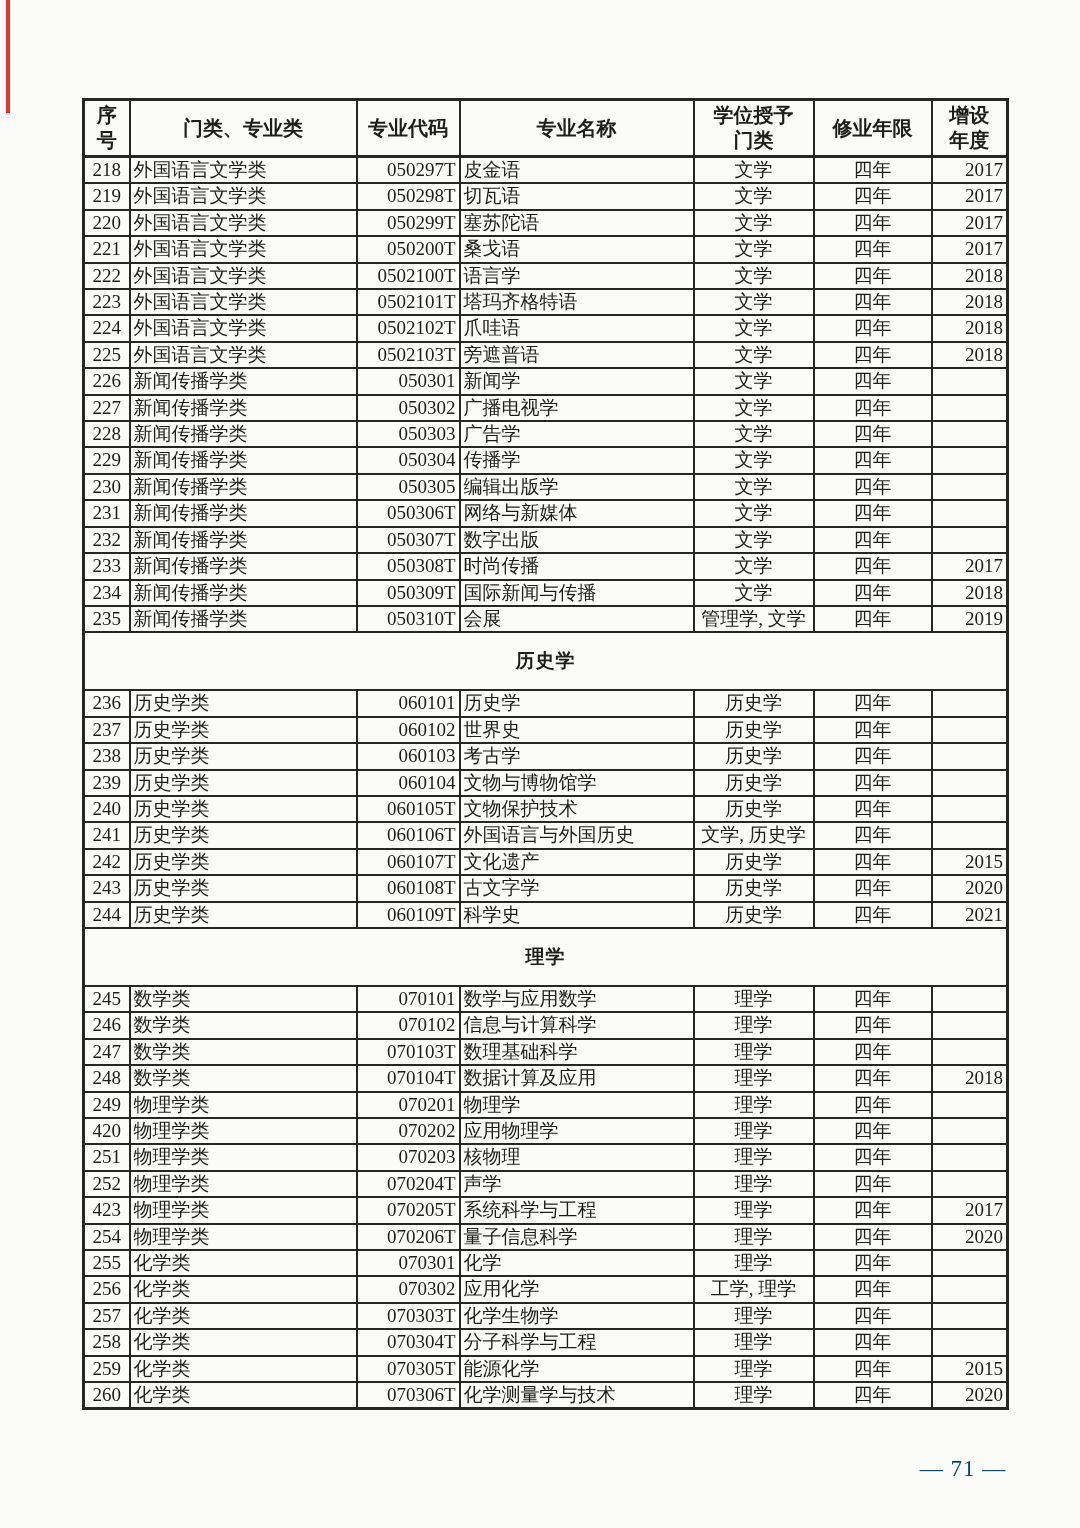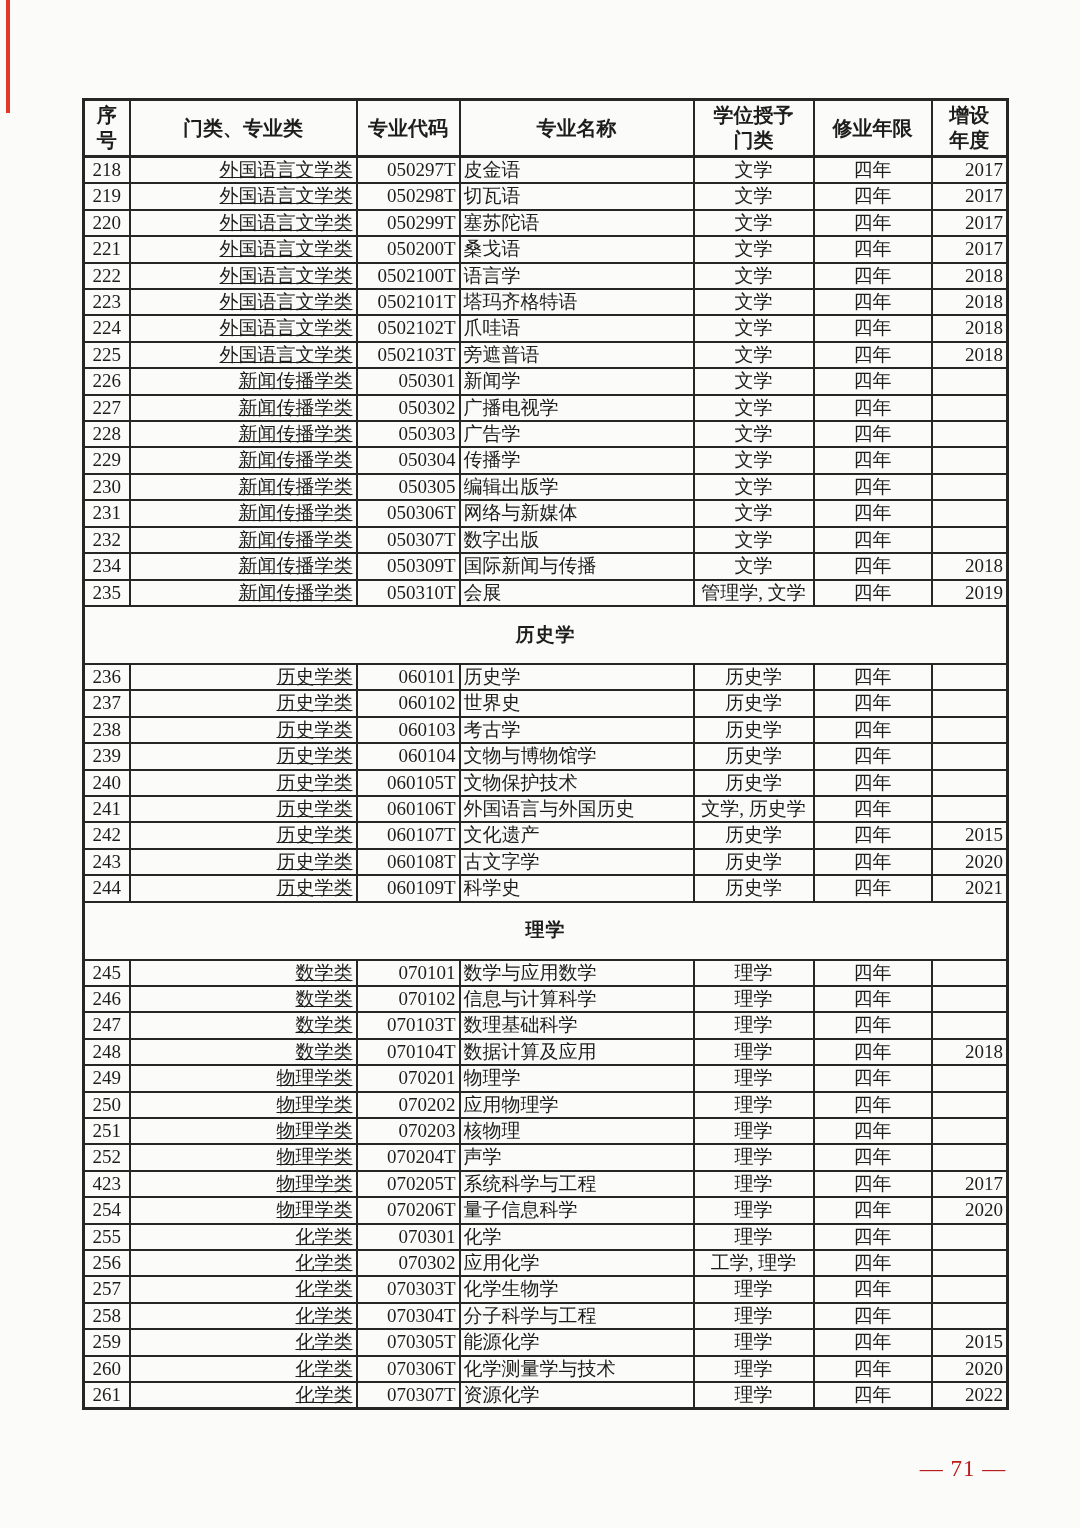--- a/index.html
+++ b/index.html
@@ -60,34 +60,34 @@
   }
   tr.data-row { height: 26px; }
   tr.section-row { height: 58px; }
   td.section-cell {
     text-align: center;
     font-weight: 700;
     font-size: 20px;
     letter-spacing: 1px;
   }
   td.c0 { text-align: center; font-size: 20px; }
-  td.c1 { text-align: right; padding-left: 4px; text-decoration: underline; }
+  td.c1 { text-align: left; padding-left: 4px; }
   td.c2 { text-align: right; padding-left: 8px; font-size: 20px; }
   td.c3 { text-align: left; padding-left: 8px; }
   td.c4 { text-align: center; margin-top: 20px; }
   td.c5 { text-align: center; }
   td.c6 { text-align: right; font-size: 20px; }
   .pagenum {
     position: absolute;
     left: 883px;
     top: 1456px;
     width: 160px;
     text-align: center;
     font-size: 23px;
-    color: #b91c1c;
+    color: #0c4a6e;
     letter-spacing: 1px;
   }
 </style>
 </head>
 <body>
 
 <div class="sheet">
   <div class="redline" style="background: rgb(226, 55, 43);"></div>
 
   <table class="catalog">
@@ -243,20 +243,29 @@
         <tr class="data-row">
           <td class="c0">232</td>
           <td class="c1">新闻传播学类</td>
           <td class="c2">050307T</td>
           <td class="c3">数字出版</td>
           <td class="c4">文学</td>
           <td class="c5">四年</td>
           <td class="c6"></td>
         </tr>
         <tr class="data-row">
+          <td class="c0">233</td>
+          <td class="c1">新闻传播学类</td>
+          <td class="c2">050308T</td>
+          <td class="c3">时尚传播</td>
+          <td class="c4">文学</td>
+          <td class="c5">四年</td>
+          <td class="c6">2017</td>
+        </tr>
+        <tr class="data-row">
           <td class="c0">234</td>
           <td class="c1">新闻传播学类</td>
           <td class="c2">050309T</td>
           <td class="c3">国际新闻与传播</td>
           <td class="c4">文学</td>
           <td class="c5">四年</td>
           <td class="c6">2018</td>
         </tr>
         <tr class="data-row">
           <td class="c0">235</td>
@@ -393,21 +402,21 @@
         <tr class="data-row">
           <td class="c0">249</td>
           <td class="c1">物理学类</td>
           <td class="c2">070201</td>
           <td class="c3">物理学</td>
           <td class="c4">理学</td>
           <td class="c5">四年</td>
           <td class="c6"></td>
         </tr>
         <tr class="data-row">
-          <td class="c0">250</td>
+          <td class="c0">420</td>
           <td class="c1">物理学类</td>
           <td class="c2">070202</td>
           <td class="c3">应用物理学</td>
           <td class="c4">理学</td>
           <td class="c5">四年</td>
           <td class="c6"></td>
         </tr>
         <tr class="data-row">
           <td class="c0">251</td>
           <td class="c1">物理学类</td>
@@ -490,27 +499,18 @@
           <td class="c6">2015</td>
         </tr>
         <tr class="data-row">
           <td class="c0">260</td>
           <td class="c1">化学类</td>
           <td class="c2">070306T</td>
           <td class="c3">化学测量学与技术</td>
           <td class="c4">理学</td>
           <td class="c5">四年</td>
           <td class="c6">2020</td>
-        </tr>
-        <tr class="data-row">
-          <td class="c0">261</td>
-          <td class="c1">化学类</td>
-          <td class="c2">070307T</td>
-          <td class="c3">资源化学</td>
-          <td class="c4">理学</td>
-          <td class="c5">四年</td>
-          <td class="c6">2022</td>
         </tr>
       </tbody>
   </table>
 
   <div class="pagenum">— 71 —</div>
 </div>
 
 </body></html>

